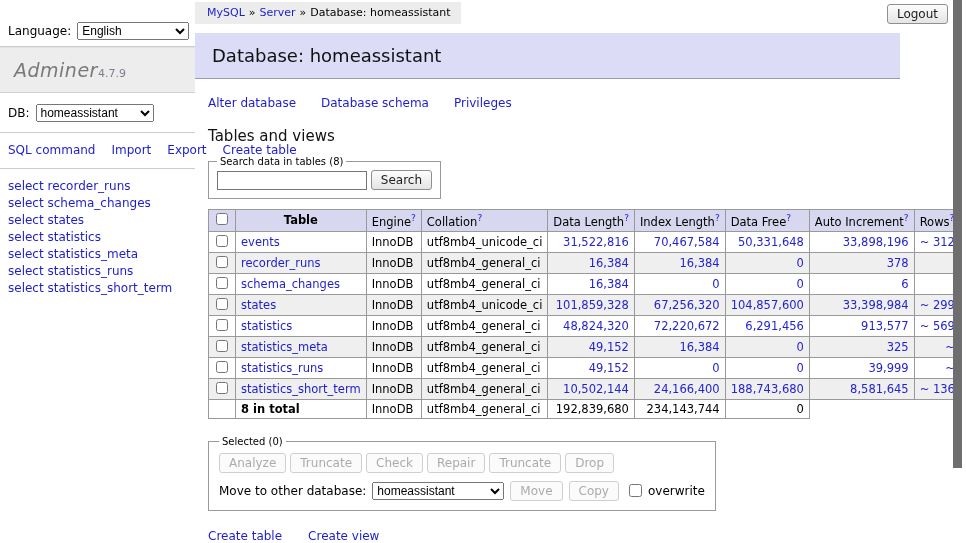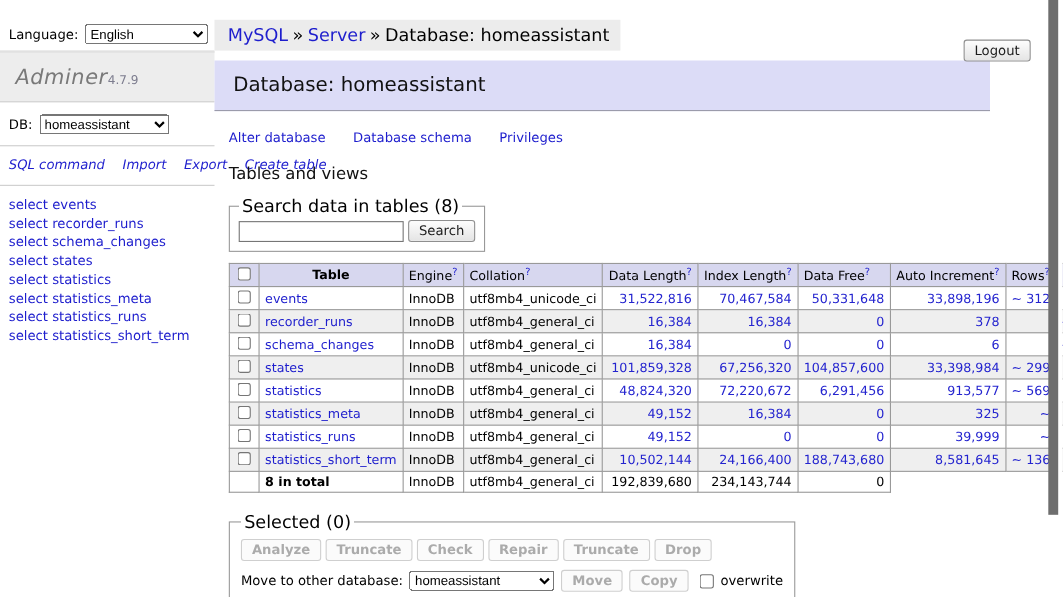--- a/index.html
+++ b/index.html
@@ -15,49 +15,49 @@
   
   #sidebar { position:absolute; left:0; top:16px; width:195px; height:100%; background:#fff; }
   .lang-row { padding:6px 0 6px 8px; display:flex; align-items:center; gap:6px; }
   .lang-row select { width:112px; font-size:12px; }
   .side-hr { border:0; border-top:1px solid #ccc; margin:0; }
   #logo-block { background:#ededed; border-top:1px solid #e2e2e2; border-bottom:1px solid #d0d0d0; padding:11px 0 11px 14px; }
   #logo-block .app-name { font-style:italic; font-size:19px; color:#797979; letter-spacing:.5px; }
   #logo-block .app-version { font-size:11px; color:#7d7d8f; margin-left:0; }
   .db-row { padding:11px 0 10px 8px; display:flex; align-items:center; gap:6px; }
   .db-row select { width:118px; font-size:12px; }
-  #sidebar-actions { padding:8px 0 9px 8px; line-height:18px;font-style:italic; }
+  #sidebar-actions { padding:8px 0 9px 8px; line-height:18px; }
   #sidebar-actions a { margin-right:16px; white-space:nowrap; }
   #sidebar-tables { padding:9px 0 0 8px; }
   #sidebar-tables a { display:block; line-height:16px; margin-bottom:1px; white-space:nowrap; }
 
   
   #content { position:absolute; left:195px; top:0; right:11px; bottom:0; }
-  #breadcrumb { display:inline-block; background:#ececec; padding:4px 10px 5px 12px; margin-top:18px; font-size:16px; }
+  #breadcrumb { display:inline-block; background:#ececec; padding:4px 10px 5px 12px; margin-top:2px; font-size:11px; }
   #breadcrumb .crumb-sep { color:#000; margin:0 4px; }
-  #logout-btn { position:absolute; top:4px; right:18px;margin-top:32px; }
+  #logout-btn { position:absolute; top:4px; right:7px; }
 
   .btn {
     font-family:inherit; font-size:12px; color:#1c1c1c;
     background:linear-gradient(#fdfdfd,#e4e4e4);
     border:1px solid #8f8f8f; border-radius:3px; padding:2px 9px; cursor:pointer;
   }
-  .btn:disabled { color:#ababab; border-color:#cfcfcf; background:#fbfbfb; cursor:default;font-weight:bold; }
+  .btn:disabled { color:#ababab; border-color:#cfcfcf; background:#fbfbfb; cursor:default; }
 
   #page-title-bar {
     margin:9px 55px 0 0; background:#dcdcf7; border-bottom:1px solid #9b9bab;
     padding:12px 17px; font-size:18px; color:#111;
   }
   #db-nav { margin:17px 0 0 13px; }
   #db-nav a { margin-right:25px; }
 
   h3.section { font-weight:400; font-size:15px; margin:17px 0 0 13px; color:#111; }
 
   fieldset { border:1px solid #999; width:fit-content; margin:11px 0 0 13px; padding:3px 8px 8px; }
-  fieldset legend { font-size:16px; padding:0 3px; }
+  fieldset legend { font-size:10px; padding:0 3px; }
   #search-input { width:150px; height:19px; border:1px solid #767676; font-size:12px; padding:1px 3px; }
 
   
   table.db-tables { border-collapse:collapse; margin:10px 0 0 13px; font-size:11.5px; }
   .db-tables th, .db-tables td { border:1px solid #999; padding:2px 5px; height:17px; white-space:nowrap; }
   .db-tables th { background:#d7d7ef; font-weight:400; text-align:left; }
   .db-tables th.col-table { font-weight:700; text-align:center; min-width:118px; }
   .db-tables th sup a { font-size:9px; }
   .db-tables td.num { text-align:right; color:#2424cf; }
   .db-tables td.name a { font-weight:400; }
@@ -104,21 +104,20 @@
     <span class="app-name">Adminer</span><span class="app-version">4.7.9</span>
   </div>
   <div class="db-row">
     <span>DB:</span>
     <select id="db-select"><option>homeassistant</option></select>
   </div>
   <hr class="side-hr">
   <div id="sidebar-actions"><a>SQL command</a><a>Import</a><a>Export</a><a>Create table</a></div>
   <hr class="side-hr">
   <div id="sidebar-tables">
-      <a>select events</a>
       <a>select recorder_runs</a>
       <a>select schema_changes</a>
       <a>select states</a>
       <a>select statistics</a>
       <a>select statistics_meta</a>
       <a>select statistics_runs</a>
       <a>select statistics_short_term</a>
     </div>
 </div>
 

